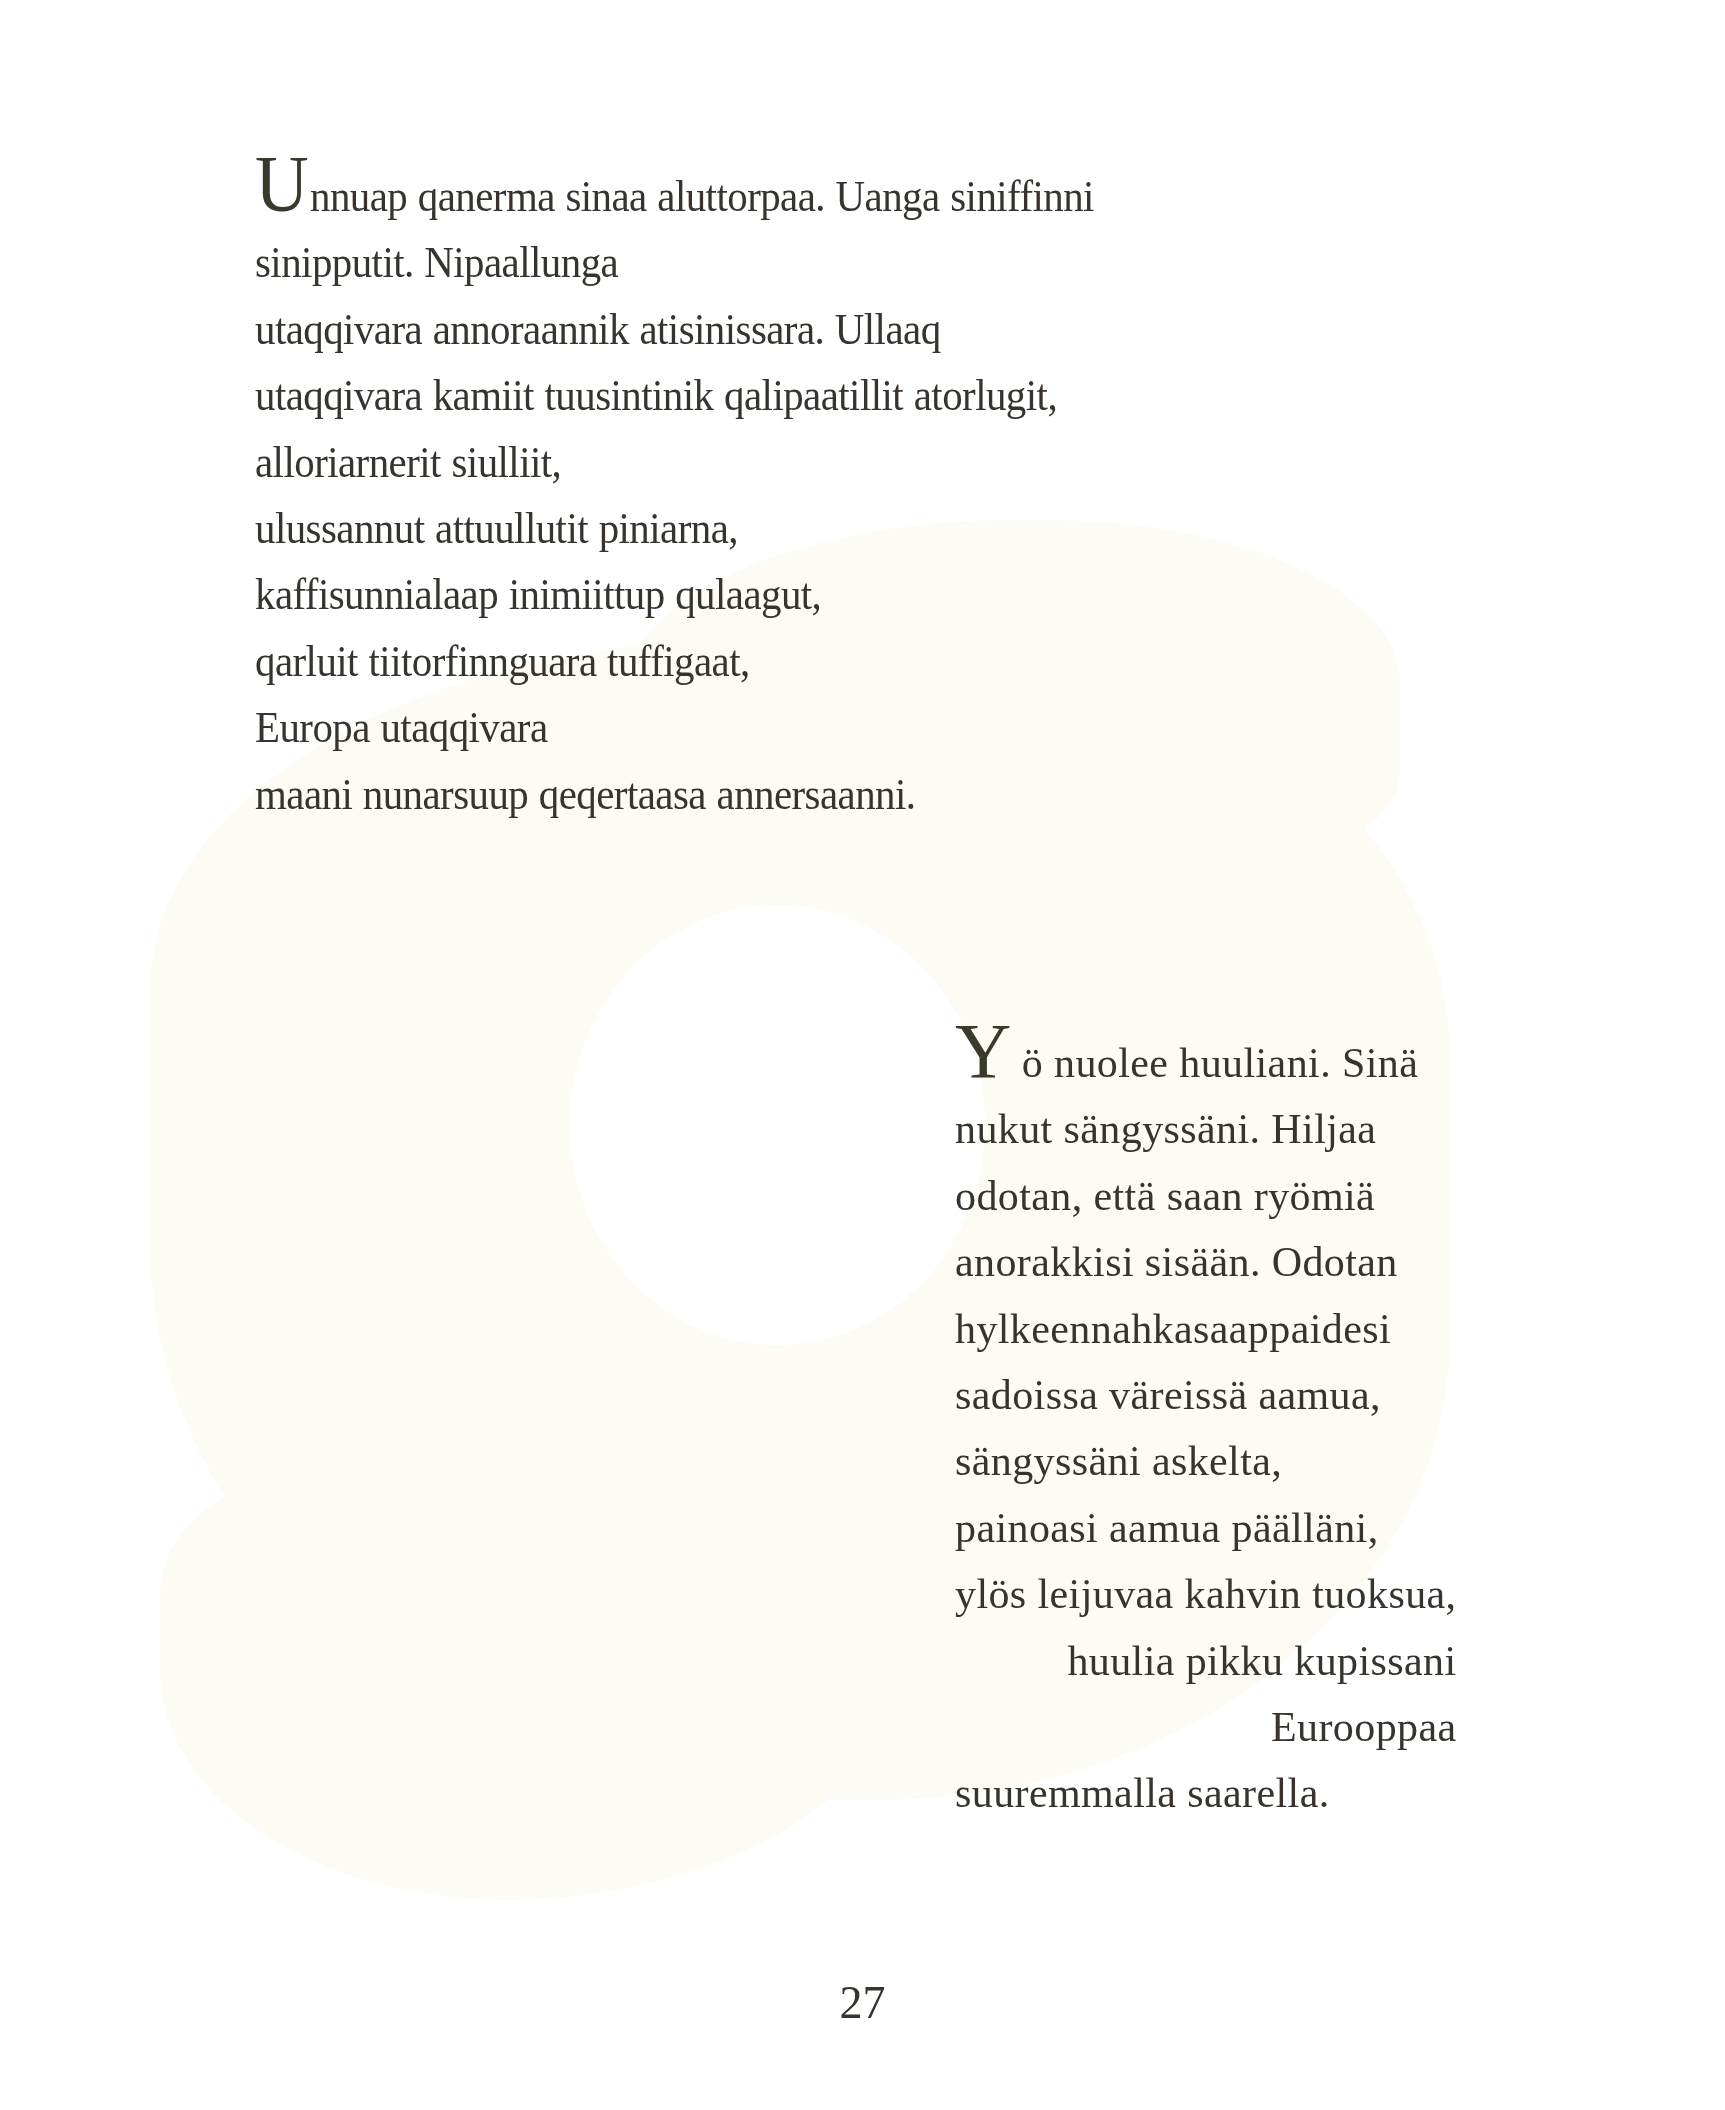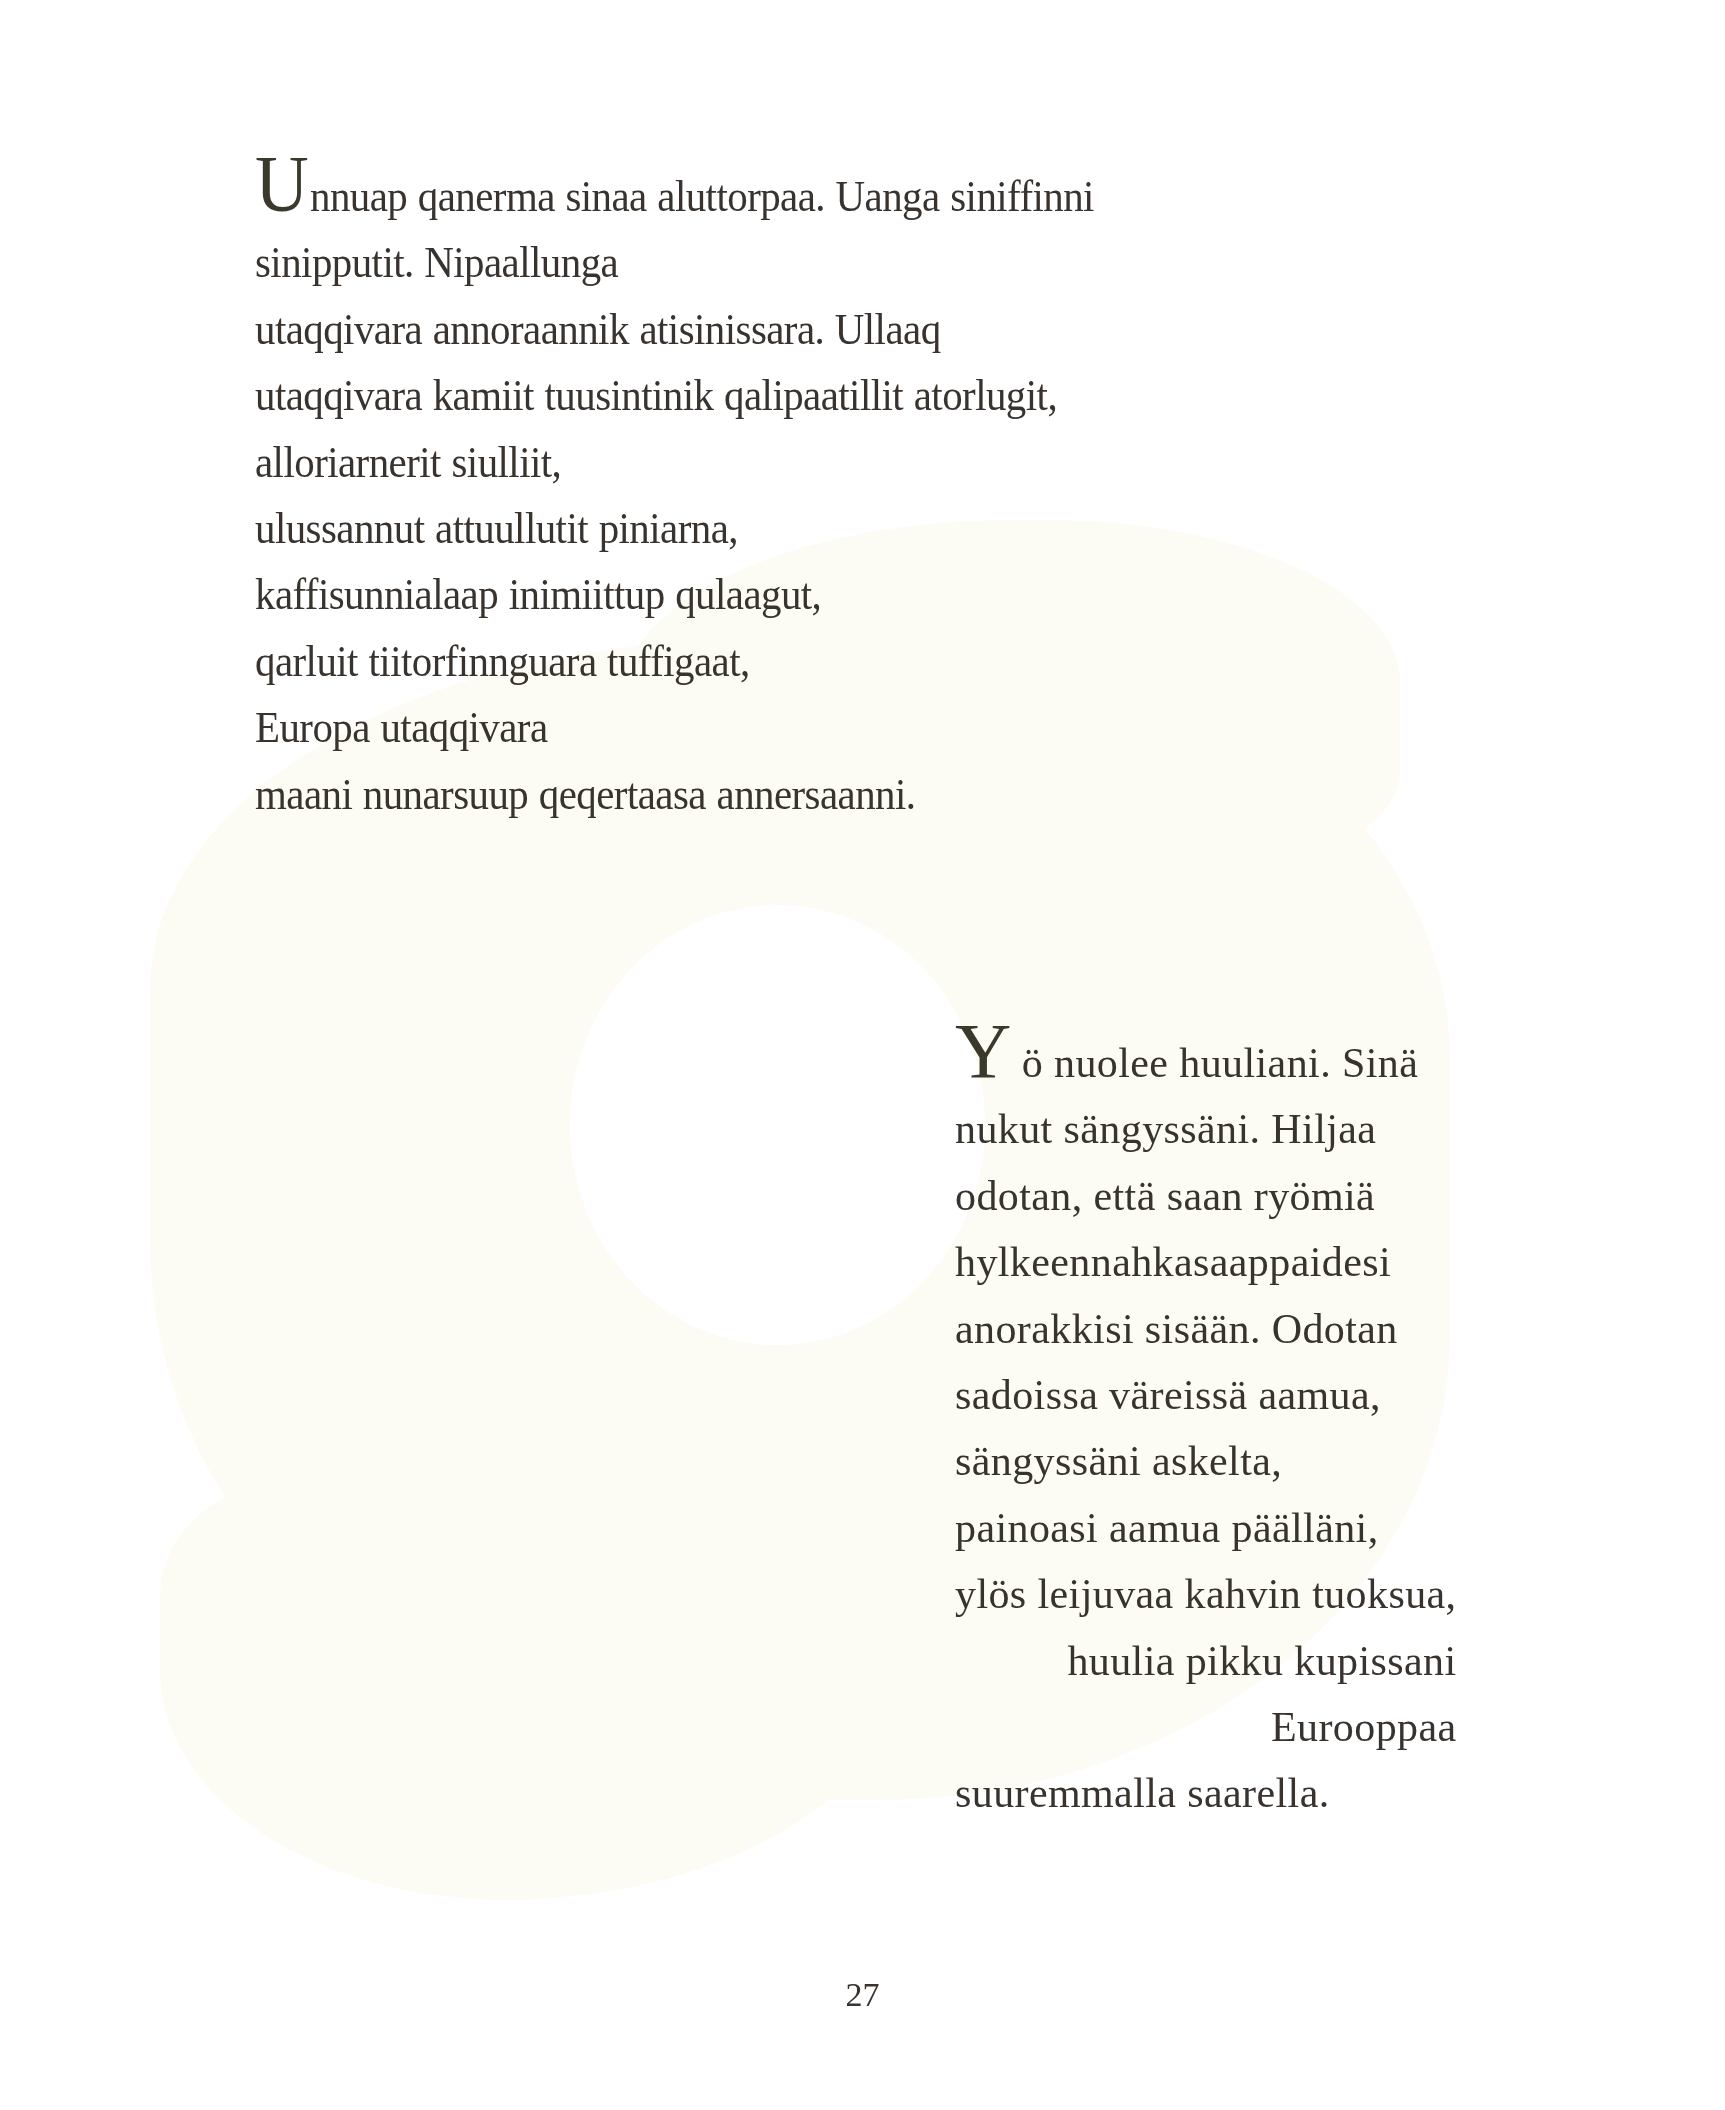--- a/index.html
+++ b/index.html
@@ -82,21 +82,21 @@
     .poem-2 .dropcap {
       font-size: 78px;
       margin-right: 10px;
     }
     .page-number {
       position: absolute;
       left: 0;
       width: 1725px;
       top: 1976px;
       text-align: center;
-      font-size: 34px;
+      font-size: 46px;
       color: #38332e;
       padding-left: -10px;
     }
   </style>
 </head>
 <body>
 
 <div class="bg-shape bg-main"></div>
 <div class="bg-shape bg-top"></div>
 <div class="bg-shape bg-lower"></div>
@@ -112,22 +112,22 @@
   <span class="poem-line">kaffisunnialaap inimiittup qulaagut,</span>
   <span class="poem-line">qarluit tiitorfinnguara tuffigaat,</span>
   <span class="poem-line">Europa utaqqivara</span>
   <span class="poem-line">maani nunarsuup qeqertaasa annersaanni.</span>
 </div>
 
 <div class="poem poem-2">
   <span class="poem-line"><span class="dropcap">Y</span><span>ö nuolee huuliani. Sinä</span></span>
   <span class="poem-line">nukut sängyssäni. Hiljaa</span>
   <span class="poem-line">odotan, että saan ryömiä</span>
+  <span class="poem-line">anorakkisi sisään. Odotan</span>
   <span class="poem-line">hylkeennahkasaappaidesi</span>
-  <span class="poem-line">anorakkisi sisään. Odotan</span>
   <span class="poem-line">sadoissa väreissä aamua,</span>
   <span class="poem-line">sängyssäni askelta,</span>
   <span class="poem-line">painoasi aamua päälläni,</span>
   <span class="poem-line">ylös leijuvaa kahvin tuoksua,</span>
   <span class="poem-line indent">huulia pikku kupissani</span>
   <span class="poem-line indent">Eurooppaa</span>
   <span class="poem-line">suuremmalla saarella.</span>
 </div>
 
 <div class="page-number">27</div>

